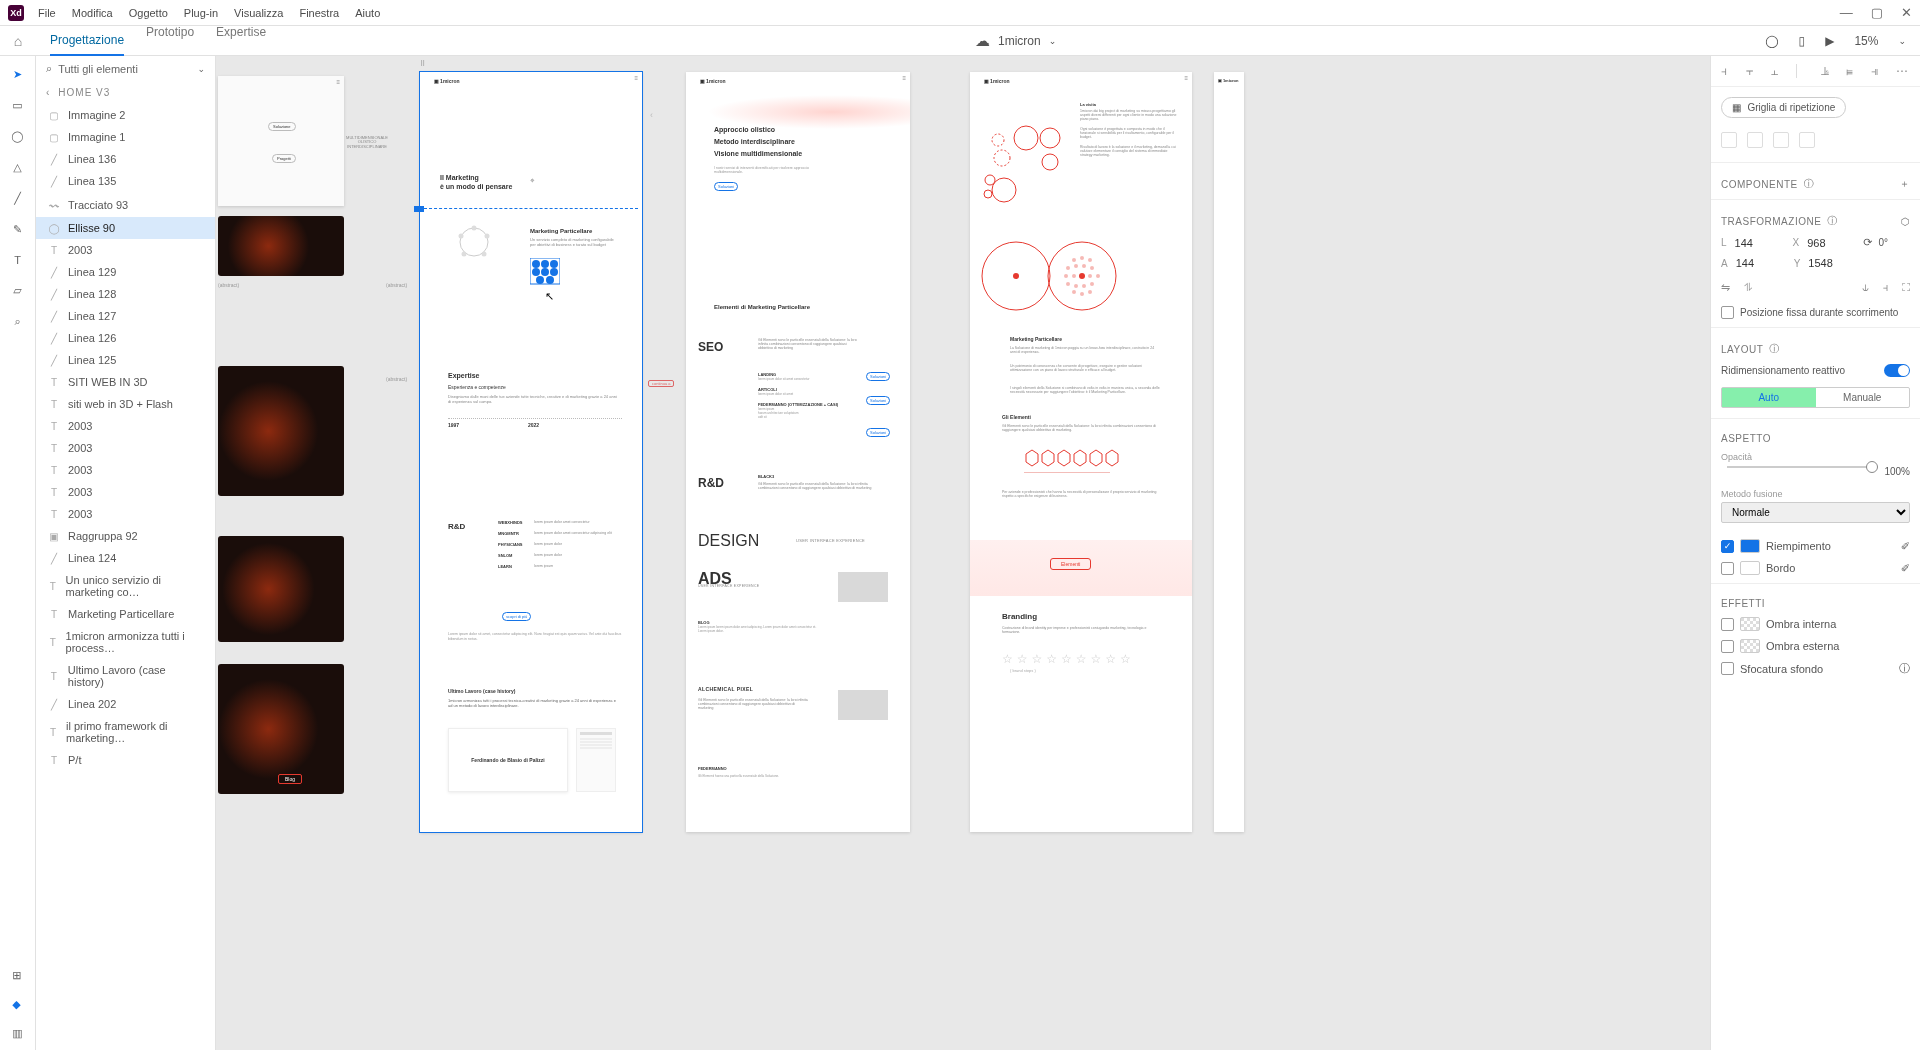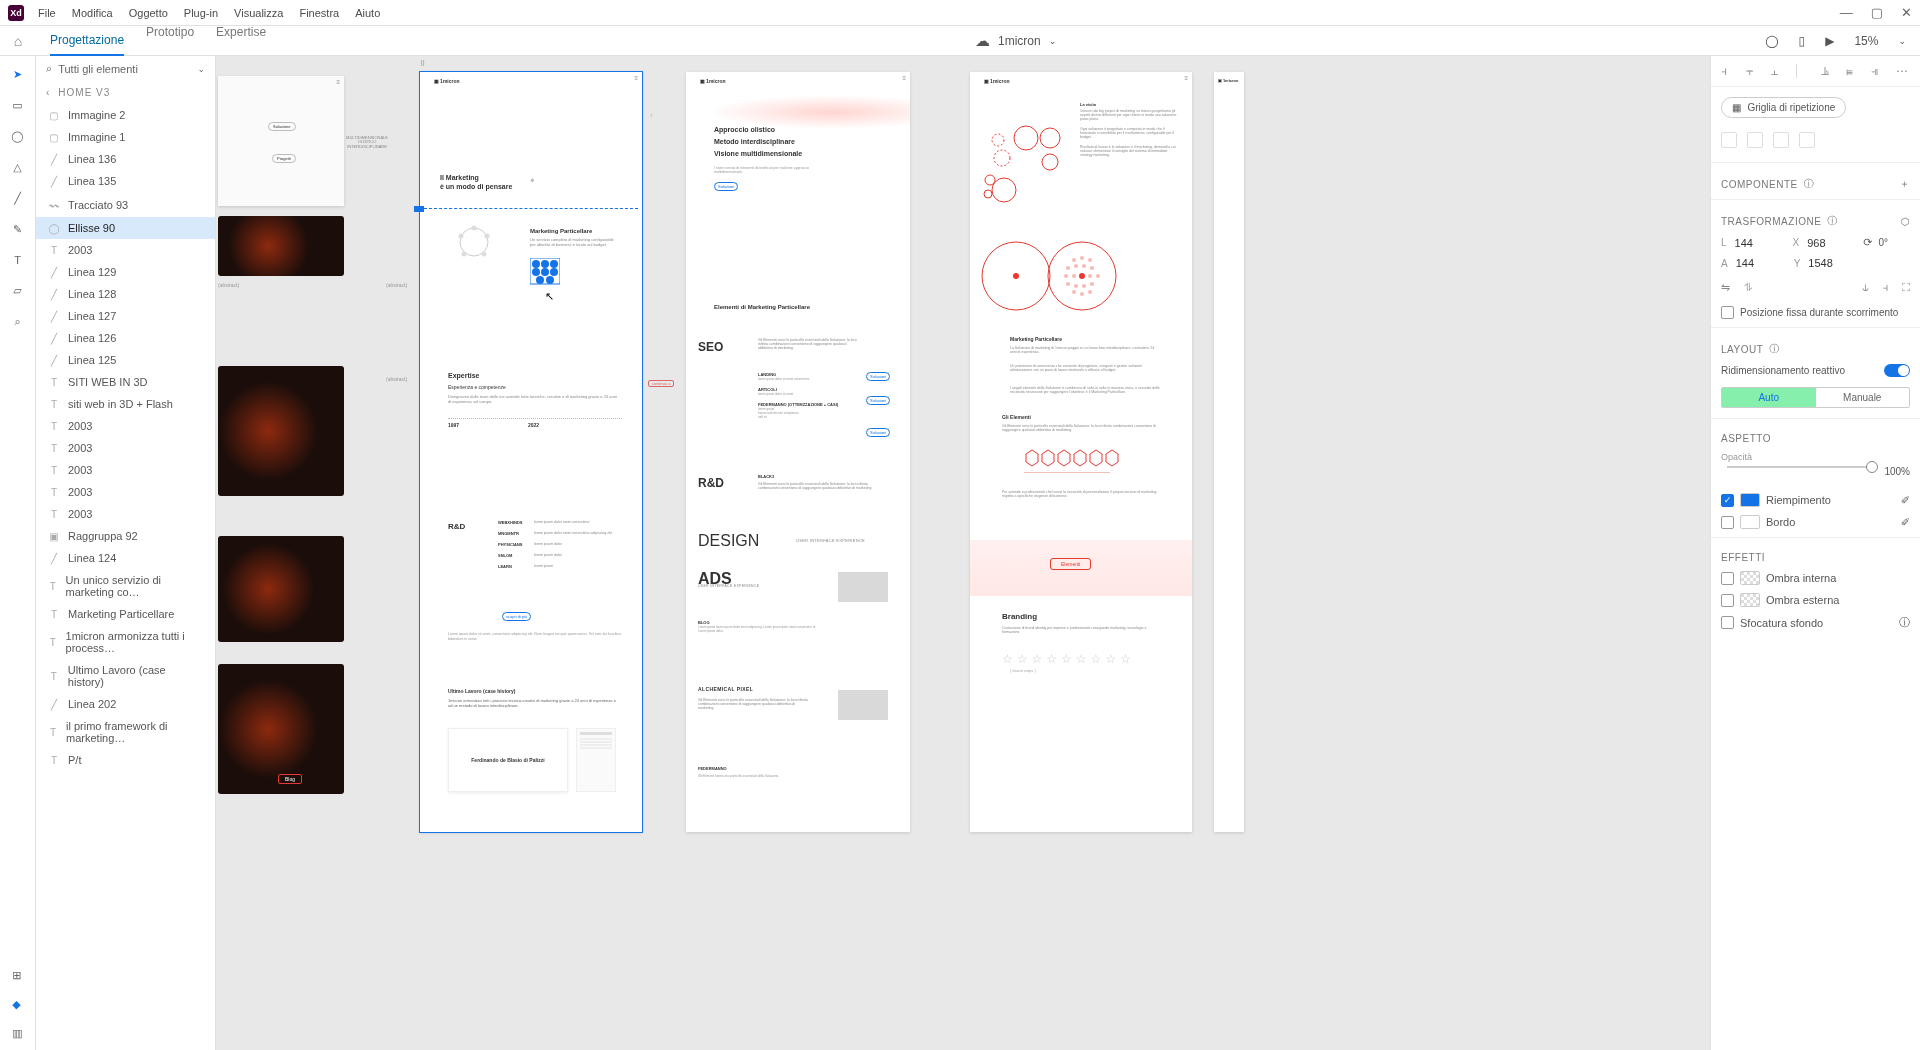--- a/index.html
+++ b/index.html
@@ -585,20 +585,24 @@
         </div>
       <div class="row" style="flex-direction:column;align-items:stretch;gap:4px">
         <span style="font-size:9px;color:#999">Opacità</span>
         <div style="display:flex;align-items:flex-start">
           <div class="slider">
               <div class="knob"></div>
             </div>
           <span style="font-size:10px">100%</span>
         </div>
       </div>
+      <div class="row" style="flex-direction:column;align-items:stretch;gap:3px;padding-top:8px">
+        <span style="font-size:9px;color:#999">Metodo fusione</span>
+        <select><option>Normale</option></select>
+      </div>
 
       <div class="row" style="padding-top:12px">
         <div class="cbx on">✓</div>
         <div class="swatch" style="background:#1473e6"></div>
         <span>Riempimento</span>
         <span style="flex:1"></span>
         <span>✐</span>
       </div>
       <div class="row">
         <div class="cbx"></div>

